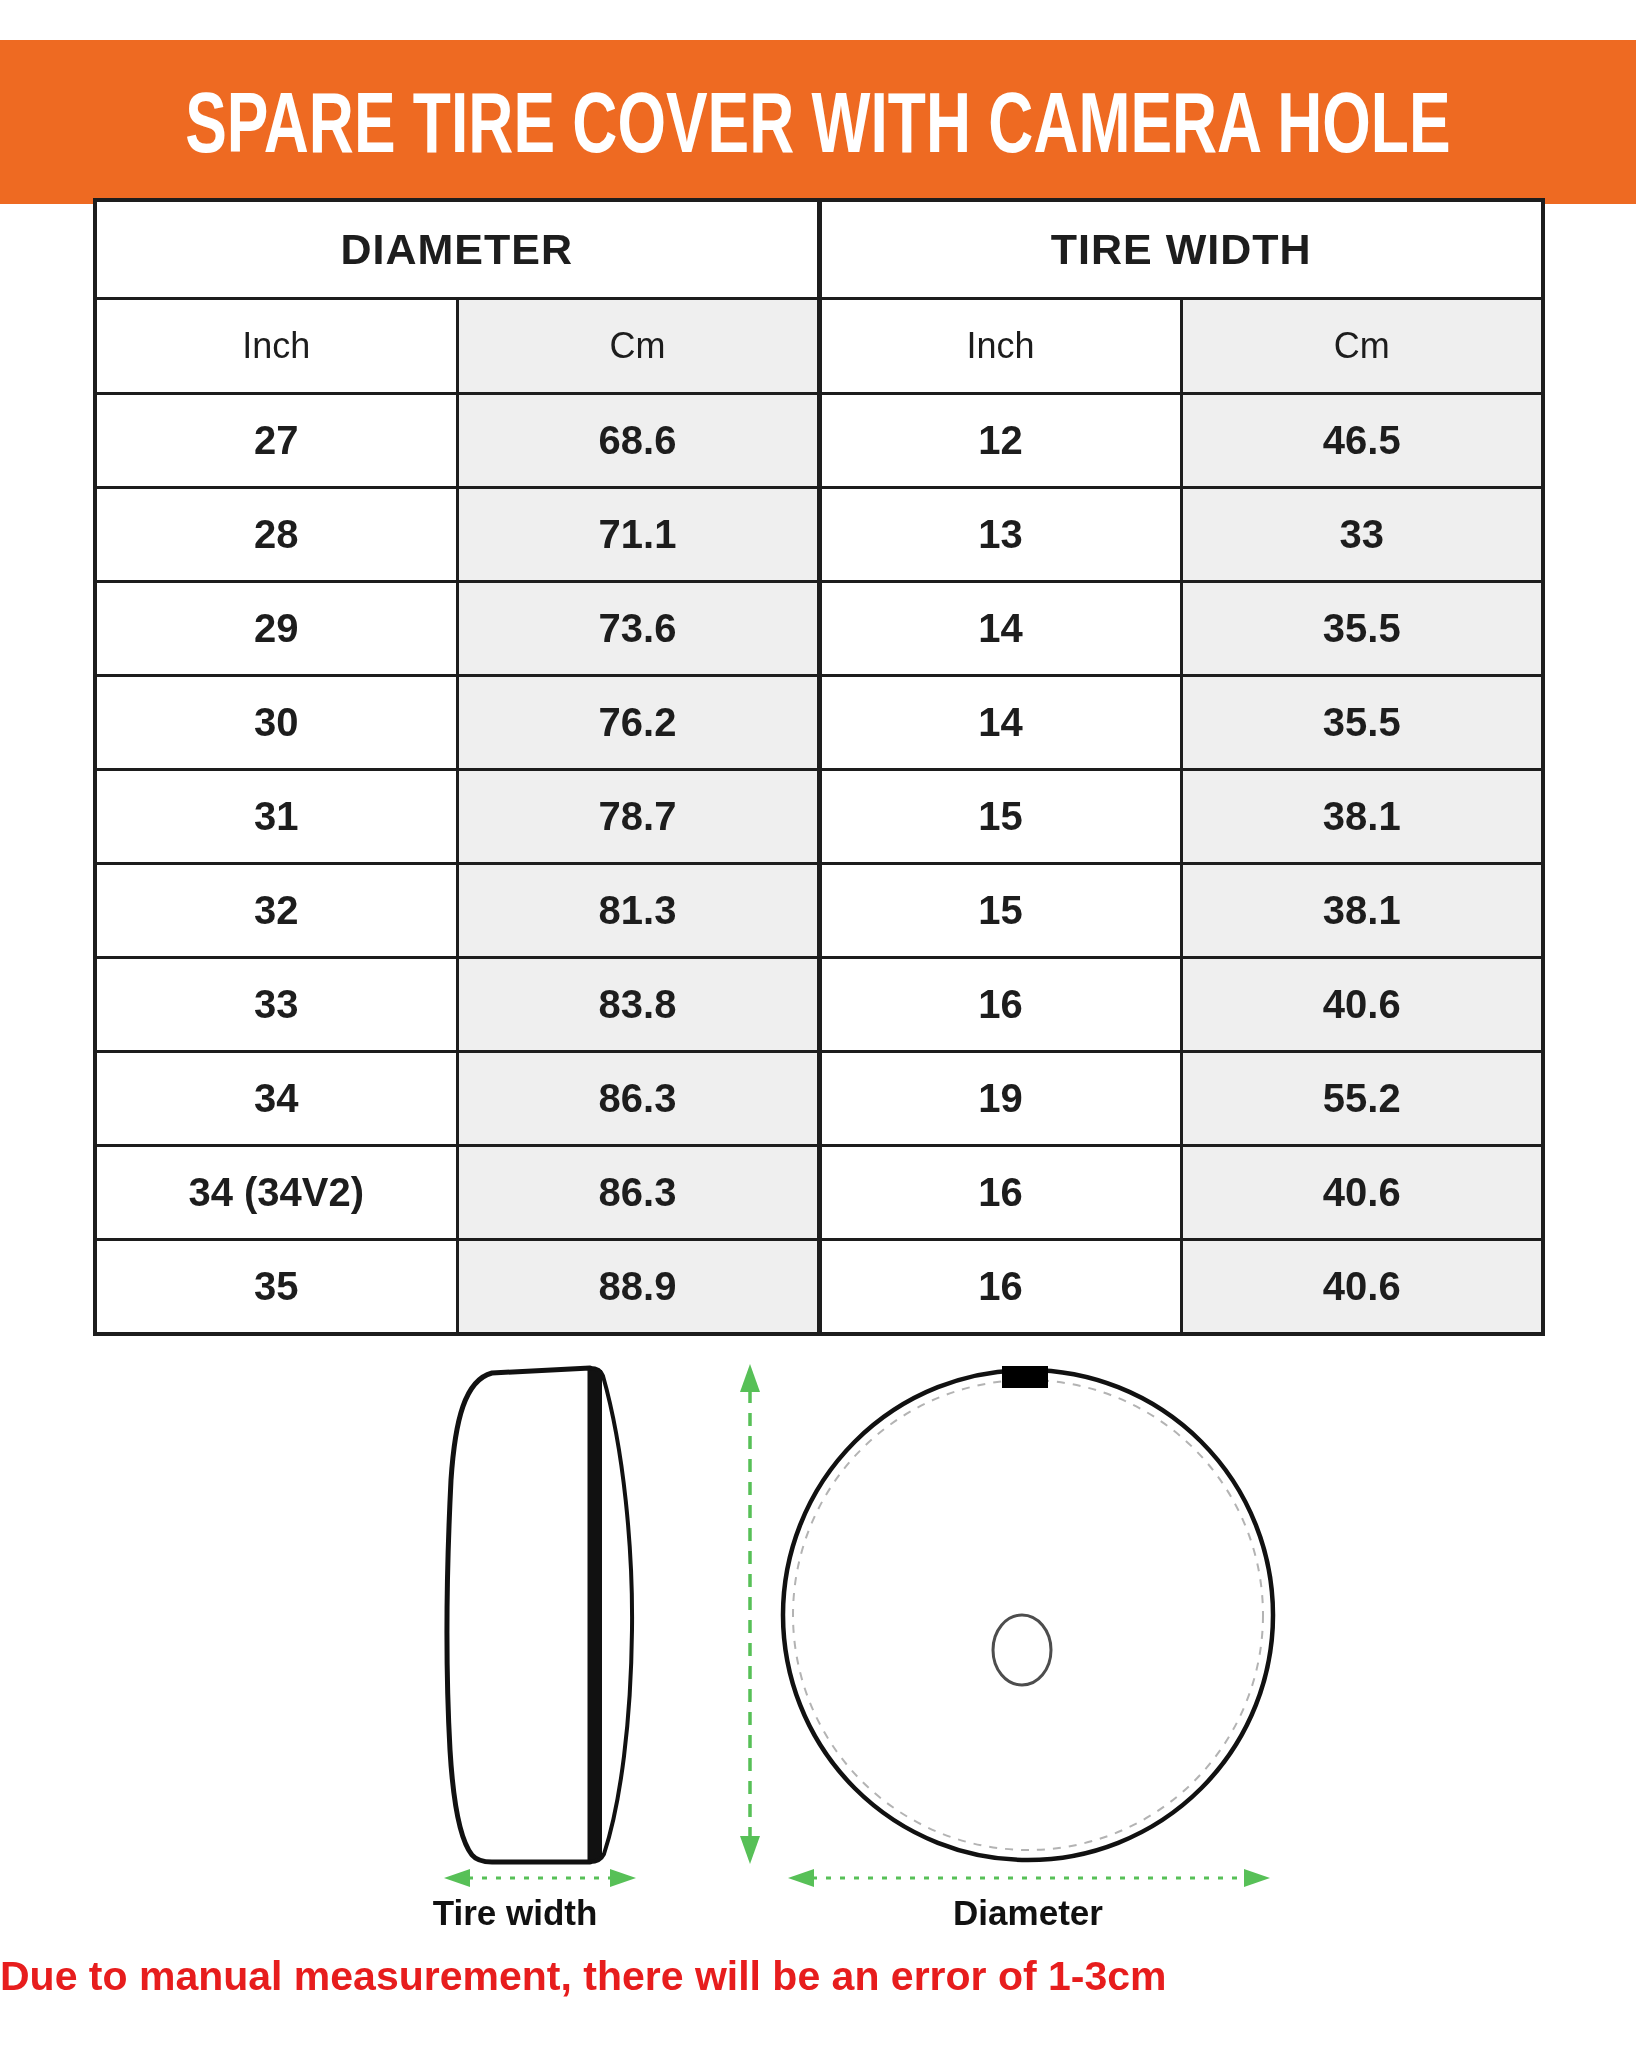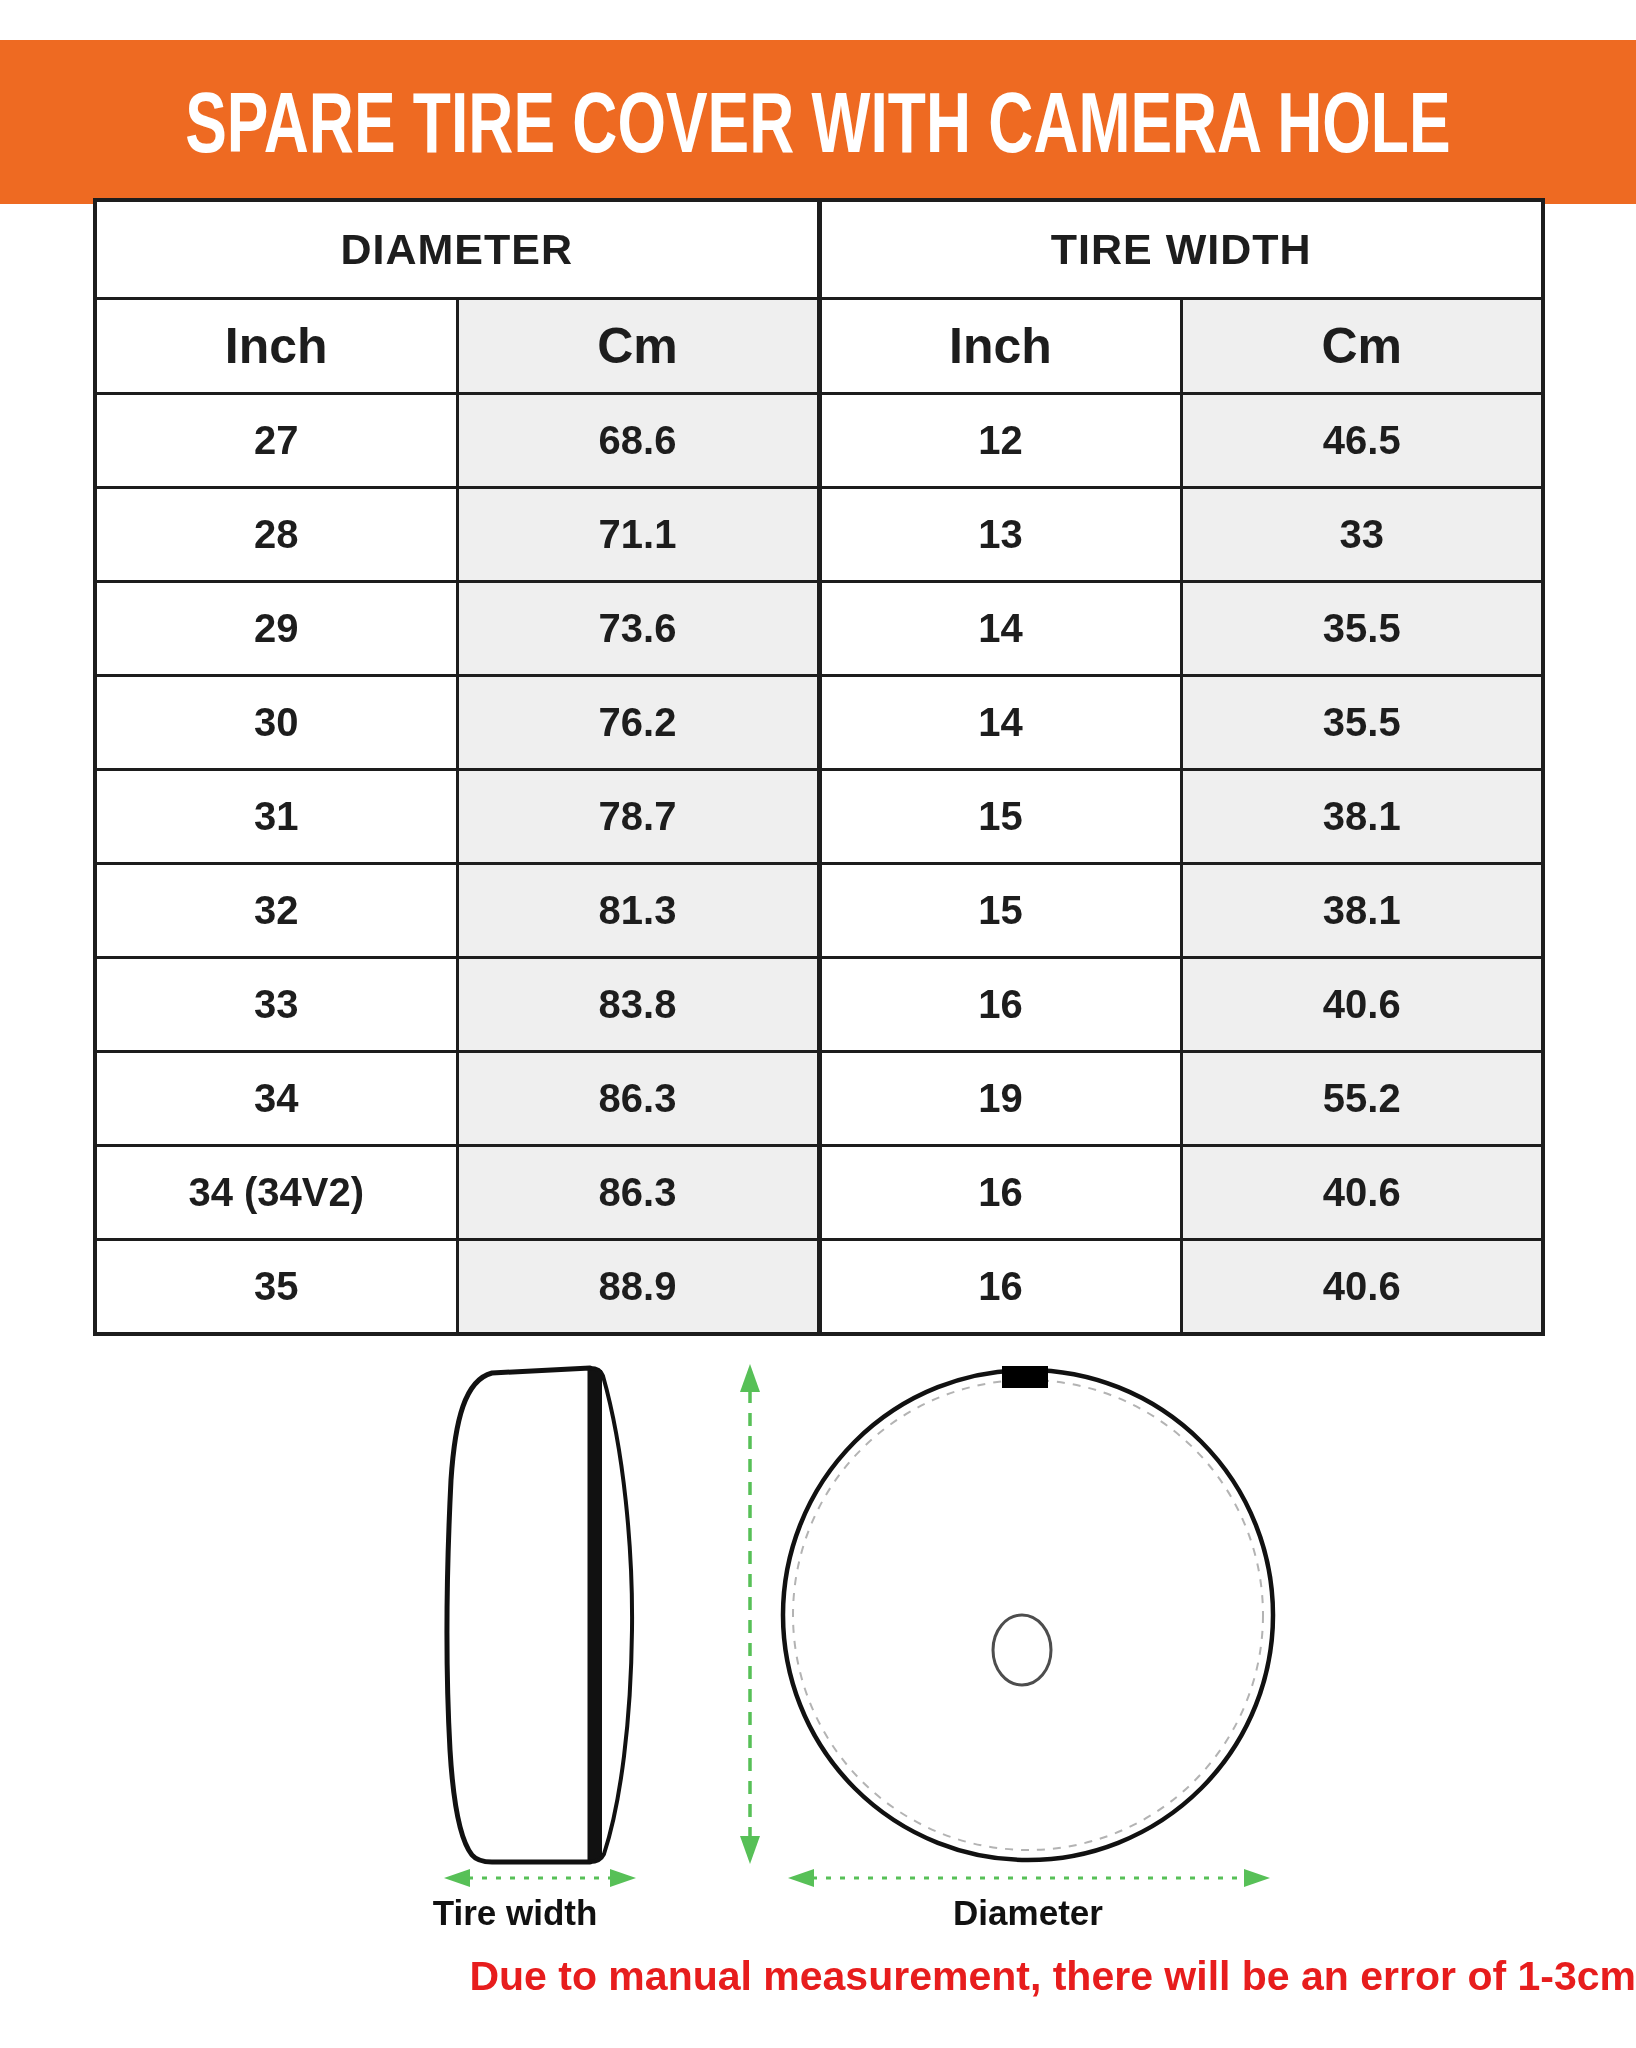--- a/index.html
+++ b/index.html
@@ -20,35 +20,35 @@
   table.size-table{
     position:absolute;left:93px;top:198px;width:1452px;height:1097px;
     border-collapse:collapse;table-layout:fixed;background:#ffffff;
     border:4px solid #1d1d1d;
   }
   table.size-table td,table.size-table th{
     border:3px solid #1d1d1d;text-align:center;vertical-align:middle;
     padding:0;font-family:"Liberation Sans",sans-serif;
   }
   tr.group-row th{font-size:43px;font-weight:bold;height:95px;letter-spacing:1px;}
-  tr.colhead-row th{font-size:50px;font-weight:bold;height:92px;}
+  tr.colhead-row th{font-size:36px;font-weight:normal;height:92px;}
   tr.data-row td{font-size:40px;font-weight:bold;height:91px;letter-spacing:0px;text-align:center;}
   .cm-col{background:#efefef;}
   .group-sep{border-left-width:5px !important;}
   
   .diagram-svg{position:absolute;left:0;top:1330px;}
   .dim-label{
     position:absolute;width:300px;text-align:center;top:1893px;
     font-size:35px;font-weight:bold;color:#111111;
   }
   #tire-width-label{left:365px;}
   #diameter-label{left:878px;}
   
   .footnote{
-    position:absolute;left:0;top:1953px;width:1636px;text-align:right;
+    position:absolute;left:0;top:1953px;width:1636px;text-align:left;
     font-size:41px;font-weight:bold;
   }
 </style>
 </head>
 <body>
 
 <div id="page">
 
   <div class="banner" style="background:#EE6A22;">
     <div class="banner-title">SPARE TIRE COVER WITH CAMERA HOLE</div>

